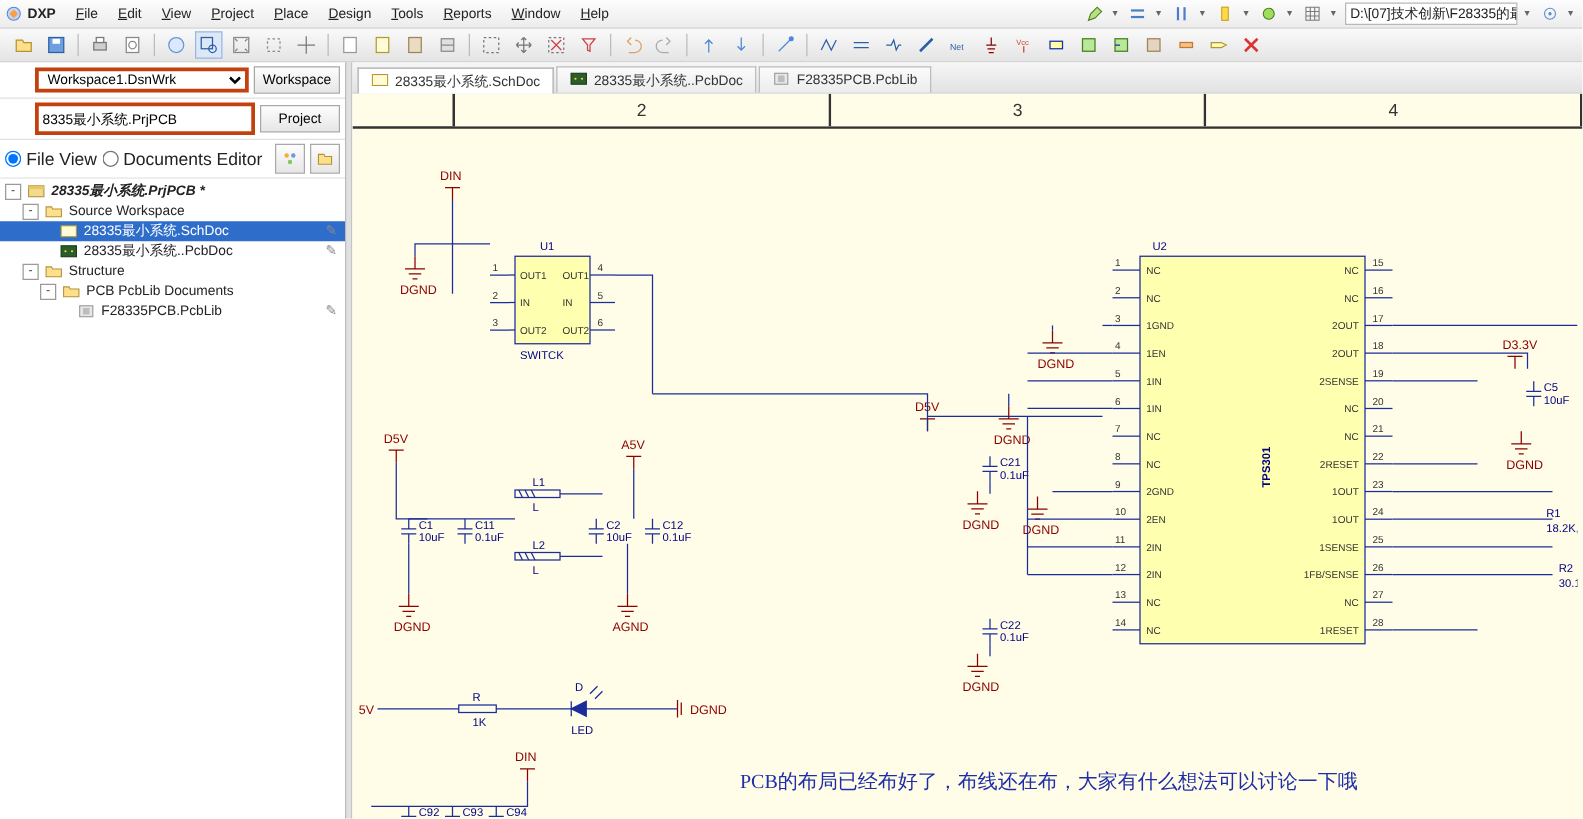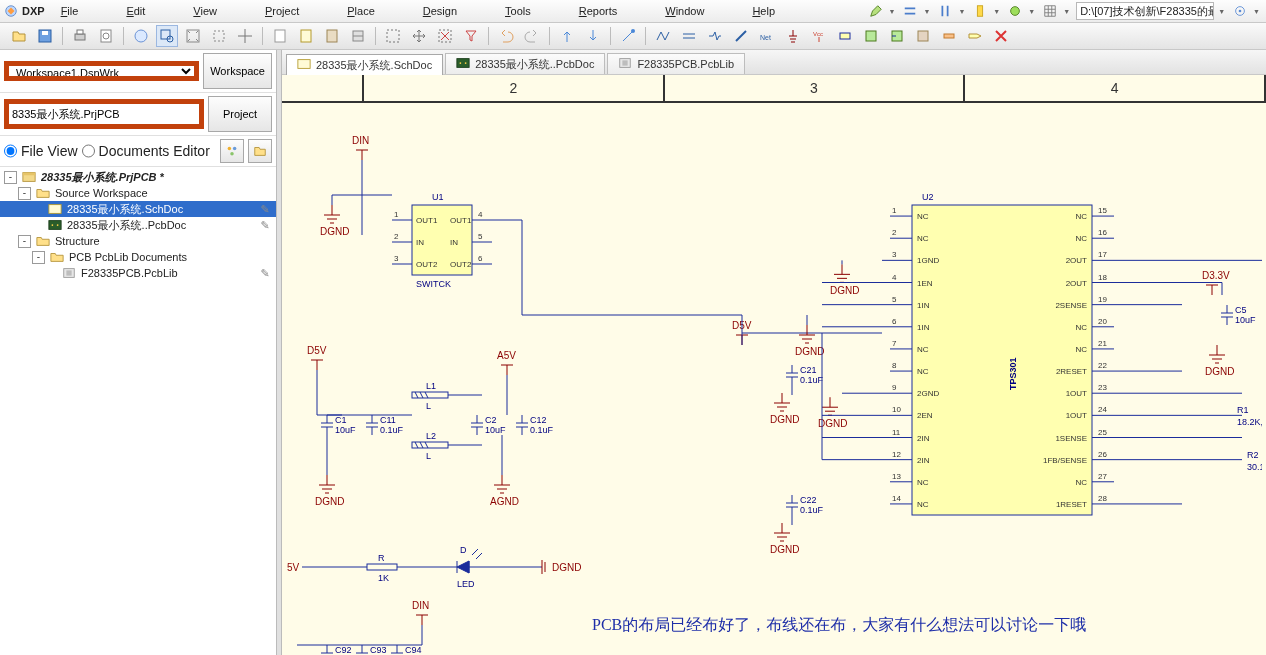--- a/index.html
+++ b/index.html
@@ -29,23 +29,23 @@
   
   .mainrow { flex:1; display:flex; min-height:0; }
   .vsplit { width:4px; background:#e0e0e0; border-left:1px solid #bbb; border-right:1px solid #bbb; cursor:col-resize; }
 
   
   .panel { width:276px; display:flex; flex-direction:column; background:#fff; border-right:0; min-height:0; }
   .panel-title { height:20px; background:linear-gradient(#f7f7f7,#e4e4e4); border-bottom:1px solid #c4c4c4; display:flex; align-items:center; padding:0 4px; }
   .panel-title .cap { flex:1; font-size:11px; }
   .panel-title .winbtn { width:14px; height:14px; display:flex; align-items:center; justify-content:center; margin-left:2px; color:#555; }
   .panel-row { display:flex; align-items:center; gap:4px; padding:3px 4px; border-bottom:1px solid #e0e0e0;}
-  .panel-row select, .panel-row input { height:20px; border:5px solid #c2410c; font-size:11px; padding:0 3px; background:#fff; }
+  .panel-row select, .panel-row input { height:20px; border:3px solid #c2410c; font-size:11px; padding:0 3px; background:#fff;margin-left:24px; }
   .panel-row input { flex:1; }
-  .panel-row button.pbtn { height:36px; min-width:64px; border:1px solid #a8a8a8; background:linear-gradient(#fdfdfd,#e6e6e6); font-size:11px; }
+  .panel-row button.pbtn { height:22px; min-width:64px; border:1px solid #a8a8a8; background:linear-gradient(#fdfdfd,#e6e6e6); font-size:11px; }
   .panel-row .viewopt { display:flex; align-items:center; gap:4px; }
   .panel-row .viewopt input[type=radio] { margin:0; }
   .panel-row label { font-size:14px; }
   .panel-row .iconbtn { width:22px; height:22px; border:1px solid #a8a8a8; background:linear-gradient(#fdfdfd,#e6e6e6); display:flex; align-items:center; justify-content:center; }
   .panel-row .iconbtn svg { width:14px; height:14px; }
 
   .tree { flex:1; overflow:auto; padding:2px 0; background:#fff; }
   .treerow { display:flex; align-items:center; height:16px; line-height:16px; padding:0 4px; white-space:nowrap; }
   .treerow.sel { background:#2f6dcb; color:#fff; }
   .treerow .ind { display:inline-block; }
@@ -86,21 +86,21 @@
 <body>
 
 <div class="menubar">
   <div class="brand">
     <svg viewBox="0 0 16 16">
         <circle cx="8" cy="8" r="6" fill="#bcd7ff" stroke="#5b87c7"></circle>
         <path d="M4 8 L8 4 L12 8 L8 12 Z" fill="#ff9d3f"></path>
       </svg>
     <span>DXP</span>
   </div>
-  <div id="menu-items" style="display: flex; gap: 32px;">
+  <div id="menu-items" style="display: flex;">
       <span class="menuitem"><u>F</u>ile</span>
       <span class="menuitem"><u>E</u>dit</span>
       <span class="menuitem"><u>V</u>iew</span>
       <span class="menuitem"><u>P</u>roject</span>
       <span class="menuitem"><u>P</u>lace</span>
       <span class="menuitem"><u>D</u>esign</span>
       <span class="menuitem"><u>T</u>ools</span>
       <span class="menuitem"><u>R</u>eports</span>
       <span class="menuitem"><u>W</u>indow</span>
       <span class="menuitem"><u>H</u>elp</span>

